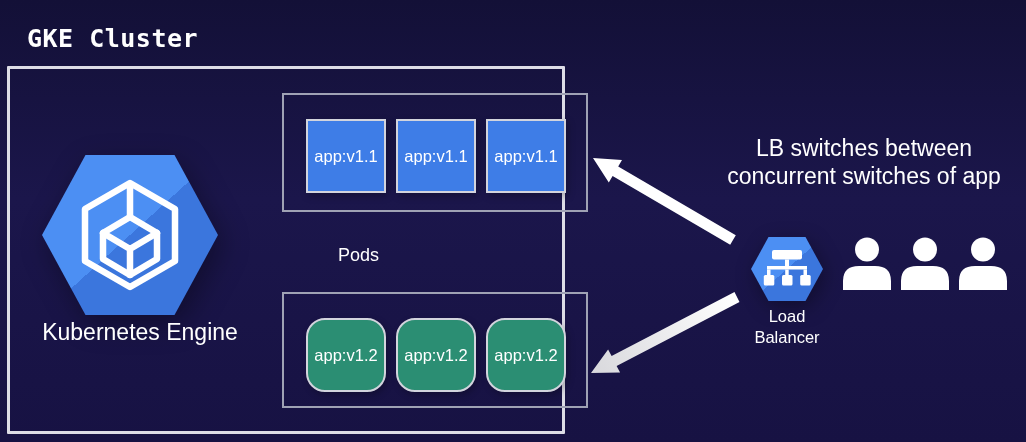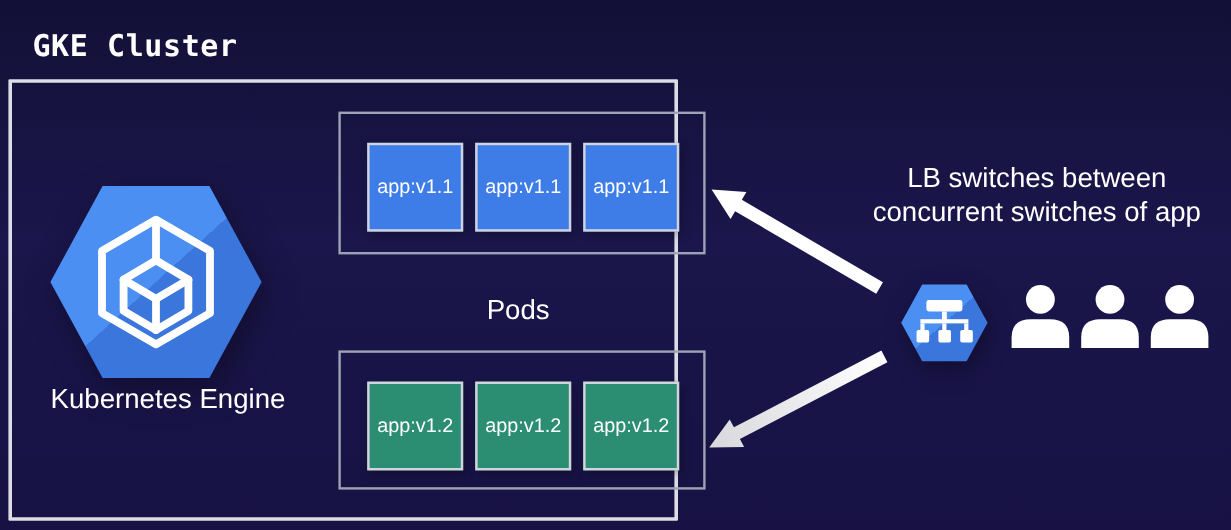--- a/index.html
+++ b/index.html
@@ -22,22 +22,22 @@
   .pods-rect{position:absolute;left:228px;width:302px;border:2px solid #9fa2b4;margin-left:44px;}
   .pods-rect.top{top:24px;height:115px;}
   .pods-rect.bottom{top:223px;height:112px;}
   .pod{
     position:absolute;top:24px;width:76px;height:70px;
     border:2px solid #d2d4dd;display:flex;align-items:center;justify-content:center;
     font-size:16.5px;color:#fff;box-shadow:2px 3px 7px rgba(0,0,0,0.25);
   }
   .pod.p1{left:22px;} .pod.p2{left:112px;} .pod.p3{left:202px;}
   .pod--blue{background:#3e7de7;}
-  .pod--green{background:#2b8e73;}
-  .pods-label{position:absolute;left:328px;top:176px;width:120px;text-align:right;font-size:23px;}
+  .pod--green{background:#2b8e73;border-radius:19px;}
+  .pods-label{position:absolute;left:328px;top:176px;width:120px;text-align:left;font-size:18px;}
   .arrows{position:absolute;left:0;top:0;width:1026px;height:442px;pointer-events:none;}
   .annotation{
     position:absolute;left:696px;top:134px;width:336px;text-align:center;
     font-size:23px;line-height:28px;color:#fff;
   }
   .lb-icon{position:absolute;left:750px;top:236px;filter:drop-shadow(3px 6px 10px rgba(0,0,0,0.35));}
   .lb-label{position:absolute;left:727px;top:306px;width:120px;text-align:center;font-size:16.5px;line-height:21px;}
   .users{position:absolute;left:838px;top:236px;width:172px;height:58px;display:flex;gap:0px;}
   .user{width:58px;height:58px;flex:0 0 auto;}
 </style>
@@ -115,20 +115,24 @@
       <rect x="35" y="23.5" width="4" height="7.5"></rect>
       <rect x="17" y="30" width="40" height="3.5"></rect>
       <rect x="17" y="33.5" width="3.5" height="5.5"></rect>
       <rect x="35.2" y="33.5" width="3.5" height="5.5"></rect>
       <rect x="53.5" y="33.5" width="3.5" height="5.5"></rect>
       <rect x="13.8" y="39" width="10.5" height="10.5" rx="1.5"></rect>
       <rect x="32" y="39" width="10.5" height="10.5" rx="1.5"></rect>
       <rect x="50.2" y="39" width="10.5" height="10.5" rx="1.5"></rect>
     </g>
   </svg>
+  <div class="lb-label">
+    <div>Load</div>
+    <div>Balancer</div>
+  </div>
 
   <div class="users">
     <svg class="user" viewBox="0 0 58 58">
       <circle cx="29" cy="13.5" r="12" fill="#ffffff"></circle>
       <path d="M5,54 V45 Q5,30 21,30 H37 Q53,30 53,45 V54 Z" fill="#ffffff"></path>
     </svg>
     <svg class="user" viewBox="0 0 58 58">
       <circle cx="29" cy="13.5" r="12" fill="#ffffff"></circle>
       <path d="M5,54 V45 Q5,30 21,30 H37 Q53,30 53,45 V54 Z" fill="#ffffff"></path>
     </svg>

